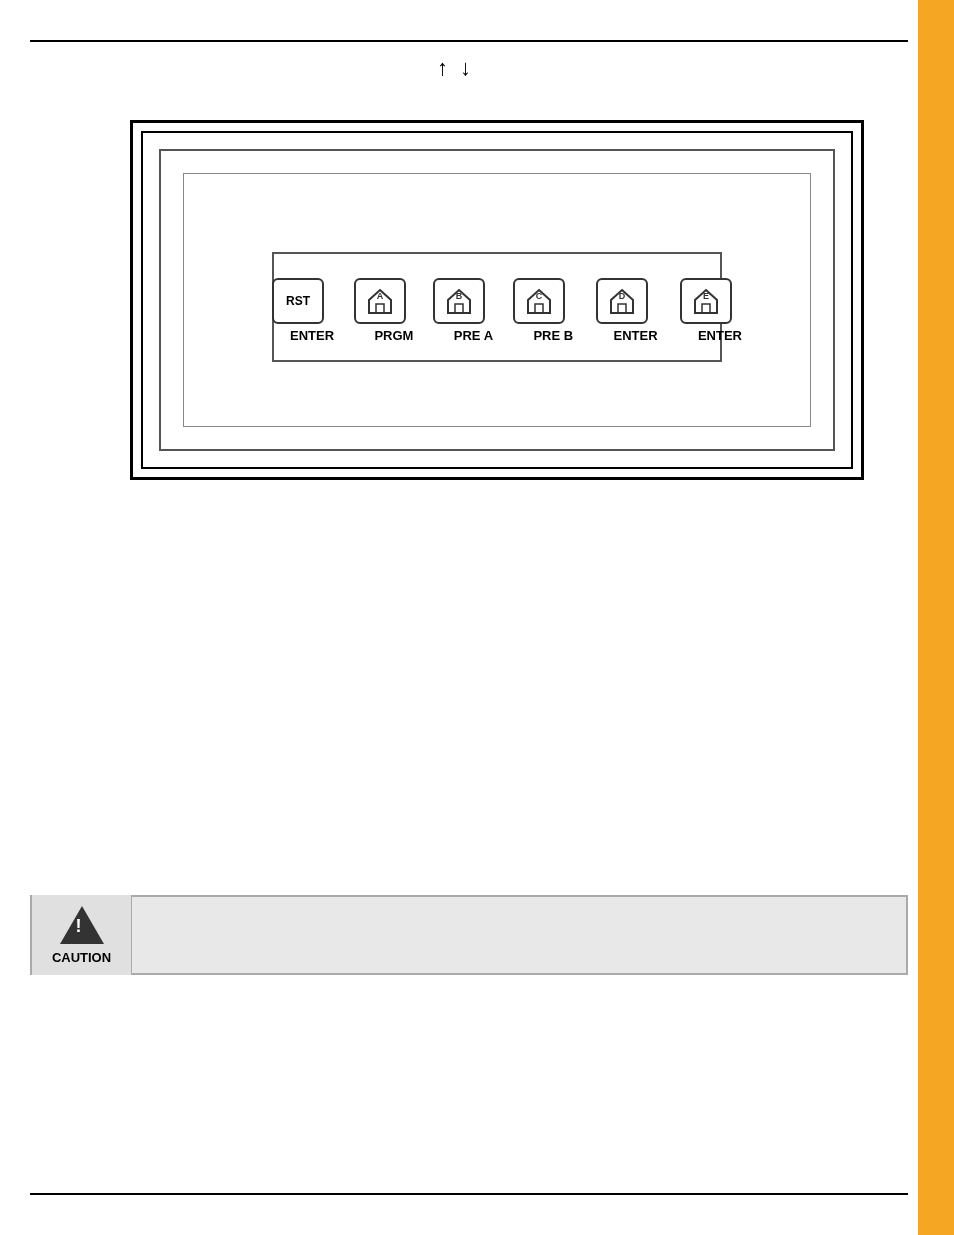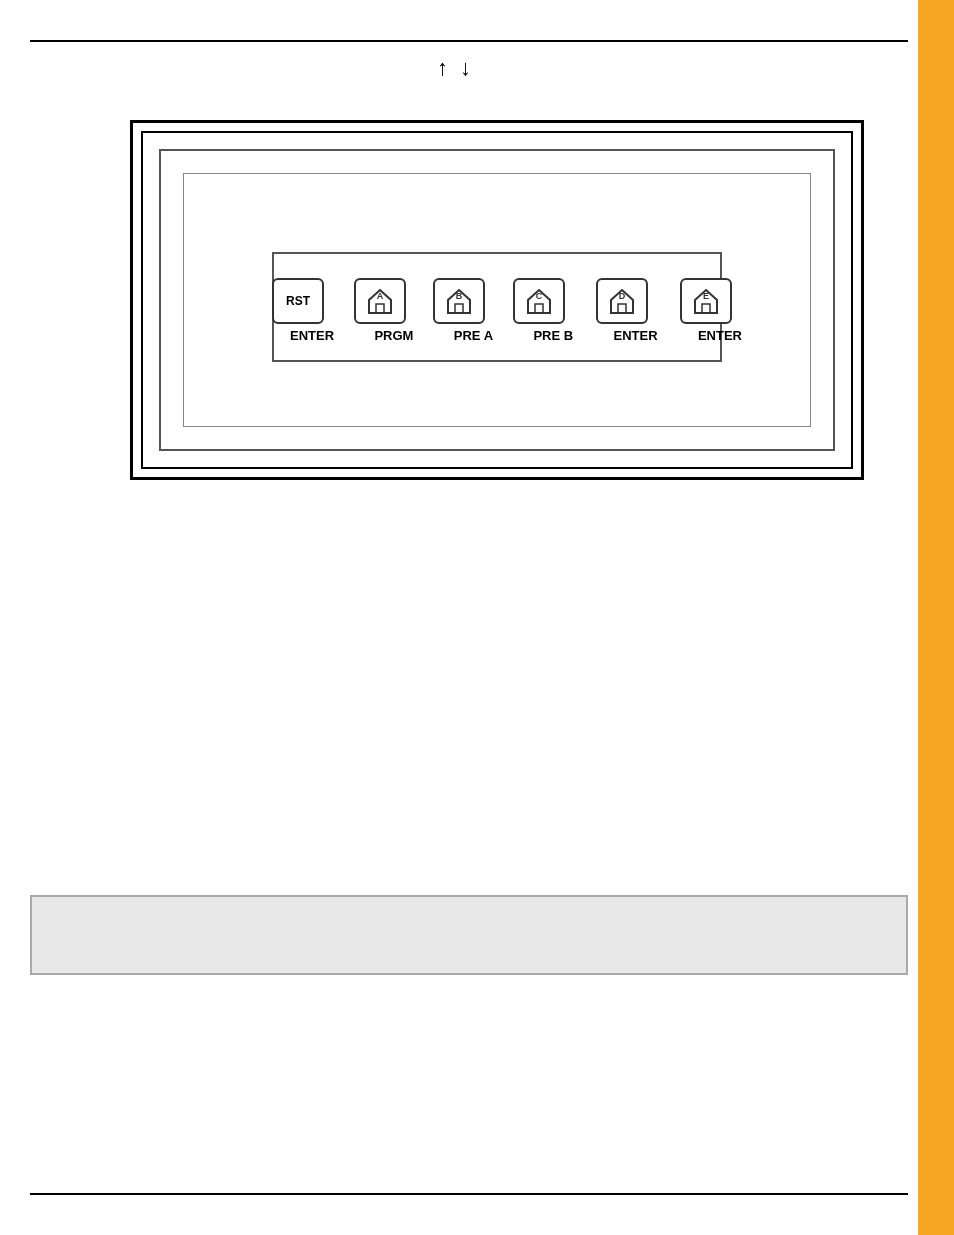--- a/index.html
+++ b/index.html
@@ -300,16 +300,20 @@
 
             </div>
           </div>
         </div>
       </div>
     </div>
   </div>
 </div>
 
 <div class="caution-box">
+  <div class="caution-icon-area">
+    <div class="caution-triangle"></div>
+    <span class="caution-text-label">CAUTION</span>
+  </div>
   <div class="caution-content">
     <span></span>
   </div>
 </div>
 
 </body></html>

